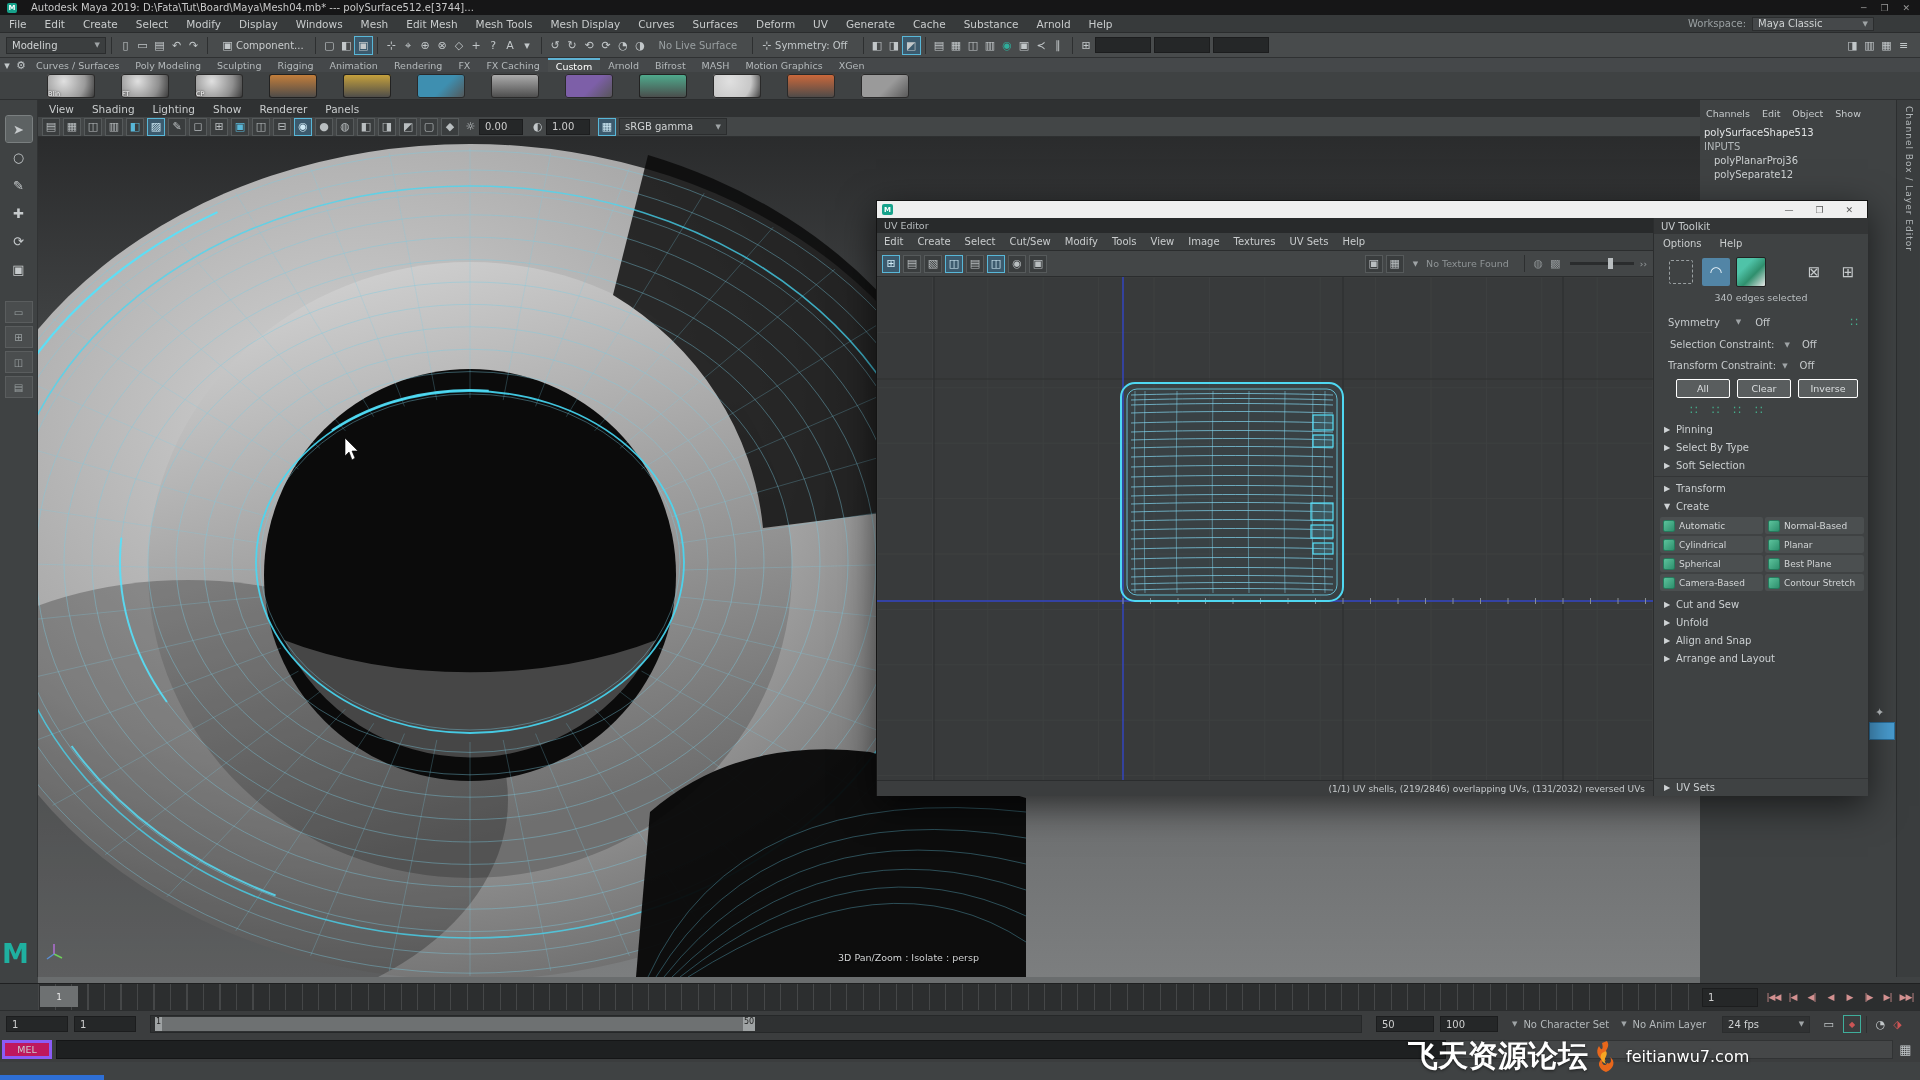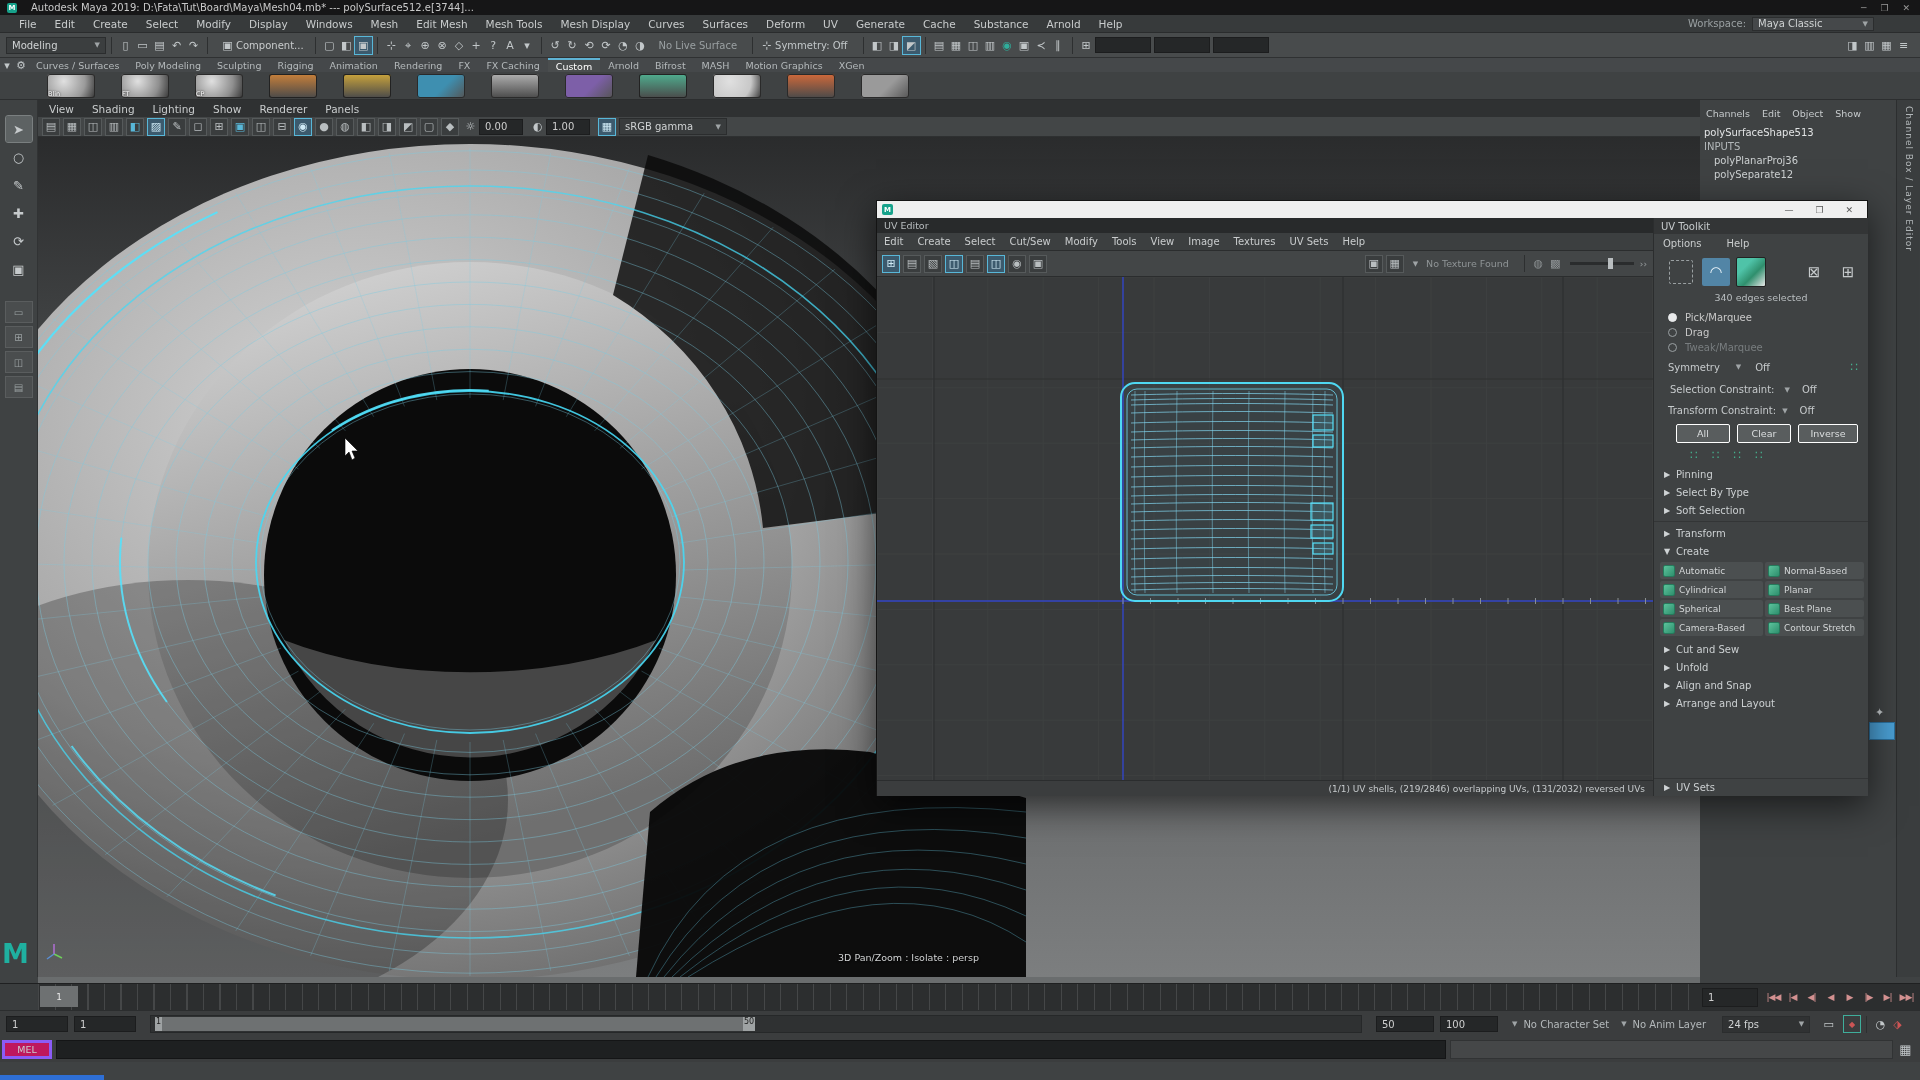--- a/index.html
+++ b/index.html
@@ -46,21 +46,21 @@
     <div style="font-size:10px;color:#c9c9c9;white-space:nowrap;margin-left:8px;">Autodesk Maya 2019: D:\Fata\Tut\Board\Maya\Mesh04.mb*   ---   polySurface512.e[3744]...</div>
     <div style="flex:1"></div>
     <div class="row" style="gap:14px;margin-right:10px;color:#9a9a9a;font-size:9px;">
       <span>─</span>
       <span>❐</span>
       <span>✕</span>
     </div>
   </div>
 
   <div class="abs row" style="left:0;top:15px;width:1920px;height:18px;background:#373a3b;border-bottom:1px solid #2a2c2d;box-sizing:border-box;">
-    <div id="main-menus" class="row" style="padding-left:10px;">
+    <div id="main-menus" class="row" style="padding-left:0;">
         <span class="mi">File</span>
         <span class="mi">Edit</span>
         <span class="mi">Create</span>
         <span class="mi">Select</span>
         <span class="mi">Modify</span>
         <span class="mi">Display</span>
         <span class="mi">Windows</span>
         <span class="mi">Mesh</span>
         <span class="mi">Edit Mesh</span>
         <span class="mi">Mesh Tools</span>
@@ -536,46 +536,32 @@
           <rect x="434" y="248" width="22" height="13" fill="rgba(85,215,245,0.15)" stroke="#55e0f8" stroke-width="1.2"></rect>
           <rect x="436" y="266" width="20" height="11" fill="rgba(85,215,245,0.15)" stroke="#55e0f8" stroke-width="1.2"></rect>
         </svg>
     </div>
     <div class="row" style="position:absolute;left:0;top:579px;width:776px;height:16px;background:#3b3d3e;border-top:1px solid #2b2d2e;box-sizing:border-box;justify-content:flex-end;">
       <span style="font-size:9px;color:#c6cacc;margin-right:8px;white-space:nowrap;">(1/1) UV shells, (219/2846) overlapping UVs, (131/2032) reversed UVs</span>
     </div>
 
     <div style="position:absolute;left:776px;top:17px;width:215px;height:578px;background:#3f4243;border-left:1px solid #2b2d2e;box-sizing:border-box;display:flex;flex-direction:column;">
       <div style="height:16px;background:#333536;color:#c6cacc;font-size:10px;display:flex;align-items:center;padding-left:7px;">UV Toolkit</div>
-      <div id="tk-menus" class="row" style="height:18px;gap:7px;">
+      <div id="tk-menus" class="row" style="height:18px;">
           <span class="mi" style="font-size: 10px;">Options</span>
           <span class="mi" style="font-size: 10px;">Help</span>
         </div>
       <div id="tk-icons" class="row" style="height:40px;padding-left:12px;gap:6px;">
           <div style="width: 22px; height: 22px; display: flex; align-items: center; justify-content: center; font-size: 15px; color: rgb(198, 202, 204); border-radius: 2px; border: 1px dashed rgb(154, 160, 162); margin: 3px;"></div>
           <div style="width: 28px; height: 28px; display: flex; align-items: center; justify-content: center; font-size: 15px; border-radius: 2px; background: rgb(82, 133, 166); color: rgb(234, 244, 249);">◠</div>
           <div style="width: 28px; height: 28px; display: flex; align-items: center; justify-content: center; font-size: 15px; color: rgb(198, 202, 204); border-radius: 2px; background: linear-gradient(135deg, rgb(79, 195, 168) 30%, rgb(47, 143, 109) 60%, rgb(232, 232, 232)); border: 1px solid rgb(34, 34, 34);"></div>
           <div style="width: 28px; height: 28px; display: flex; align-items: center; justify-content: center; font-size: 15px; color: rgb(198, 202, 204); border-radius: 2px; margin-left: 28px;">⊠</div>
           <div style="width: 28px; height: 28px; display: flex; align-items: center; justify-content: center; font-size: 15px; color: rgb(198, 202, 204); border-radius: 2px;">⊞</div>
         </div>
       <div style="text-align:center;color:#b9bec0;font-size:9.5px;height:18px;">340 edges selected</div>
-      <div id="tk-radios">
-          <div class="radio sel">
-            <span class="dot"></span>
-            <span>Pick/Marquee</span>
-          </div>
-          <div class="radio">
-            <span class="dot"></span>
-            <span>Drag</span>
-          </div>
-          <div class="radio">
-            <span class="dot"></span>
-            <span style="color: rgb(120, 125, 127);">Tweak/Marquee</span>
-          </div>
-        </div>
       <div class="tkrow" style="height:24px;">
         <span style="margin-left:14px;">Symmetry</span>
         <span class="caret" style="margin-left:16px;">▼</span>
         <span style="margin-left:14px;">Off</span>
         <div style="flex:1"></div>
         <span style="color:#45ae8c;font-size:12px;margin-right:10px;">∷</span>
       </div>
       <div class="tkrow" style="height:21px;">
         <span style="margin-left:16px;">Selection Constraint:</span>
         <span class="caret" style="margin-left:10px;">▼</span>
@@ -740,13 +726,22 @@
 
   <div class="abs row" style="left:0;top:1037px;width:1920px;height:25px;background:#3b3d3e;">
     <div style="width:50px;height:19px;margin-left:2px;background:#be185d;border:3px solid #8b5cf6;box-sizing:border-box;display:flex;align-items:center;justify-content:center;color:#c9cccd;font-size:9.5px;">MEL</div>
     <input style="width: 1390px; height: 19px; margin-left: 4px; background: rgb(30, 32, 33); border: 1px solid rgb(20, 21, 22); color: rgb(204, 204, 204); font-size: 10px; padding: 0px 4px; box-sizing: border-box; outline: none;" value="">
     <div style="flex:1;height:19px;margin:0 4px;background:#454748;border:1px solid #313334;box-sizing:border-box;"></div>
     <span class="sic" style="margin-right:6px;font-size:13px;">▦</span>
   </div>
 
   <div class="abs" style="left:0;top:1075px;width:104px;height:5px;background:#2e6fd6;"></div>
 
+  <div class="abs row" style="left:1408px;top:1036px;z-index:40;">
+    <span style="font-size:30px;font-weight:bold;color:#ffffff;text-shadow:0 1px 3px rgba(0,0,0,.6);">飞天资源论坛</span>
+    <svg width="34" height="36" viewBox="0 0 34 36" style="margin:0 2px;">
+      <path d="M17,2 C22,10 10,13 16,22 C8,20 5,13 9,7 C11,12 14,11 12,4 Z" fill="#e8671b"></path>
+      <path d="M16,12 C19,17 12,19 16,25 C11,23 9,18 12,14 Z" fill="#f5a623"></path>
+      <path d="M20,18 C26,22 24,30 16,33 C8,30 7,23 12,20 C11,26 16,28 17,24 C21,26 22,21 20,18 Z" fill="#e8671b"></path>
+    </svg>
+    <span style="font-size:16px;color:#ffffff;text-shadow:0 1px 3px rgba(0,0,0,.6);">feitianwu7.com</span>
+  </div>
 </div>
 
 </body></html>

